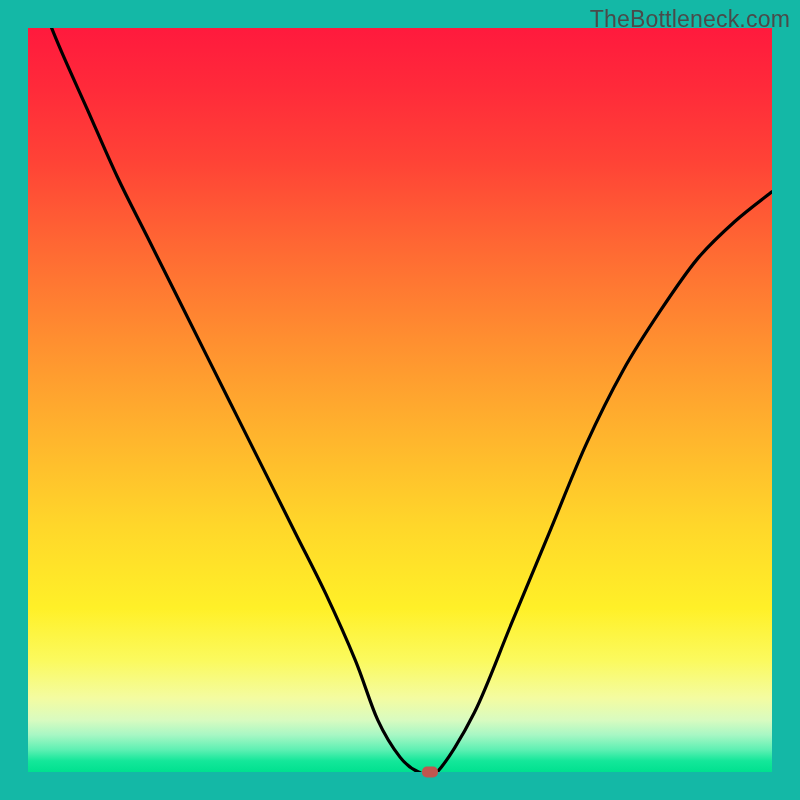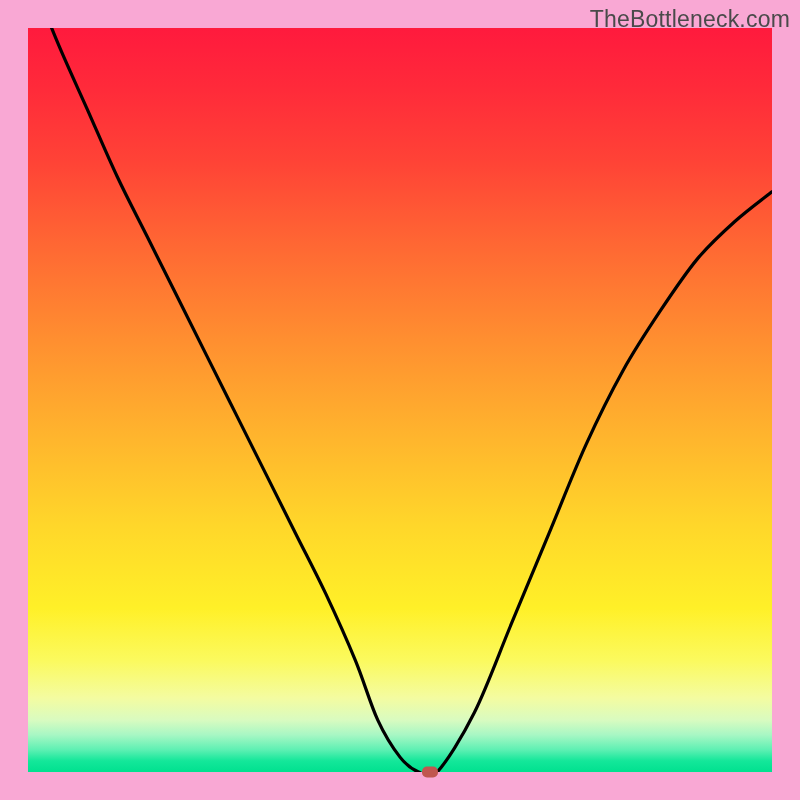--- a/index.html
+++ b/index.html
@@ -10,21 +10,21 @@
     overflow: hidden;
     background: #000;
     font-family: Arial, Helvetica, sans-serif;
   }
   .frame {
     position: absolute;
     left: 0;
     top: 0;
     width: 800px;
     height: 800px;
-    background: #f9a8d4;
+    background: #14b8a6;
   }
   .plot {
     position: absolute;
     left: 28px;
     top: 28px;
     width: 744px;
     height: 744px;
     background: linear-gradient(to bottom,
       #ff1a3d 0%,
       #ff2a3a 8%,

